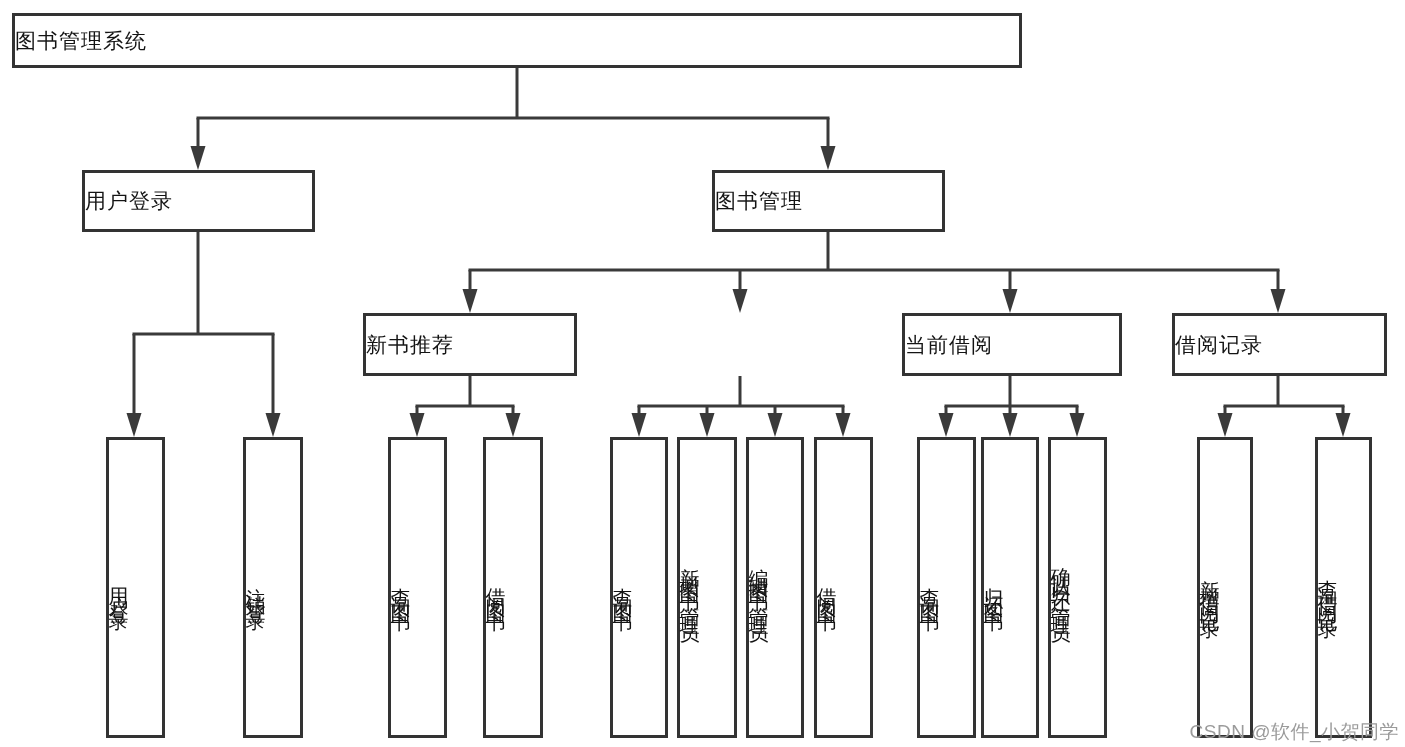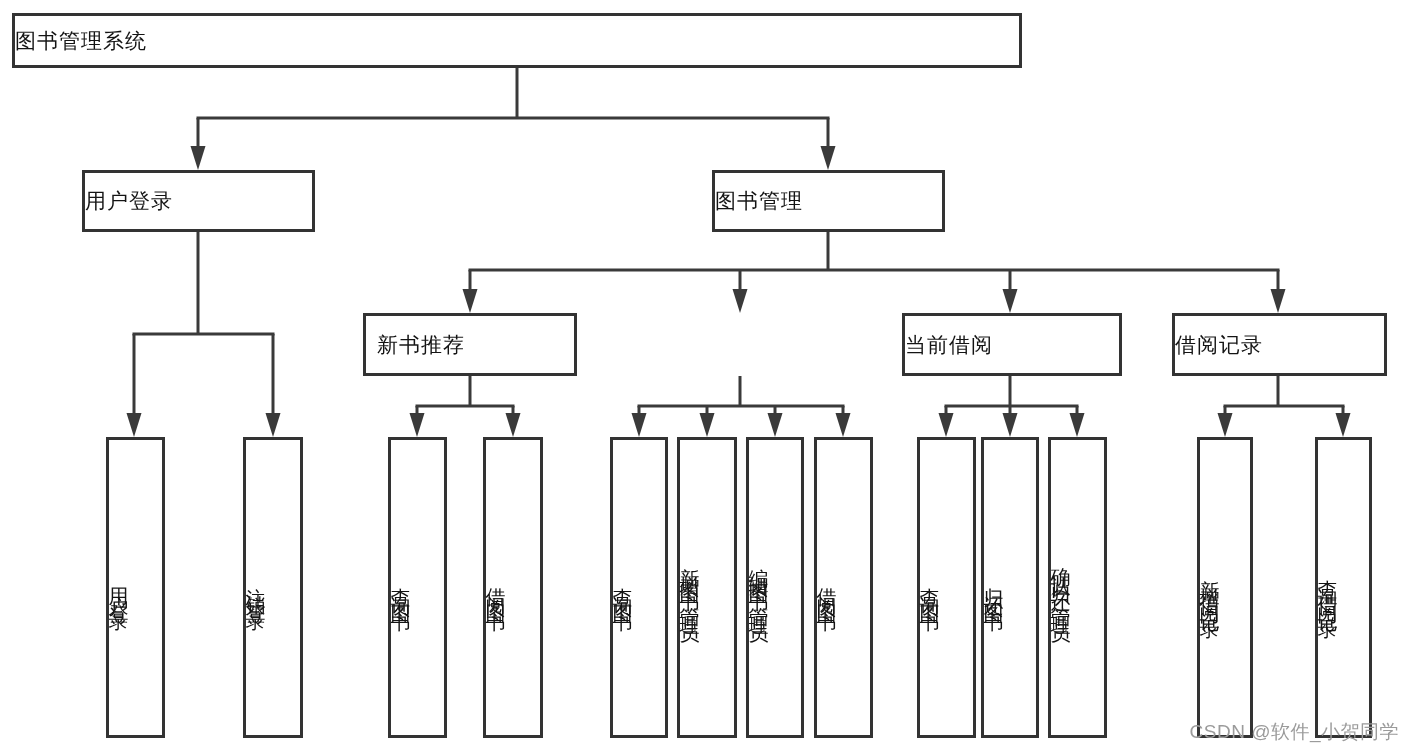--- a/index.html
+++ b/index.html
@@ -133,21 +133,21 @@
     <span class="lbl">图书管理系统</span>
   </div>
 
   <div class="node lvl2" style="left:82px; width:233px;">
     <span class="lbl">用户登录</span>
   </div>
   <div class="node lvl2" style="left:712px; width:233px;">
     <span class="lbl">图书管理</span>
   </div>
 
-  <div class="node lvl3" style="left:363px; width:214px;padding-left:11px;">
+  <div class="node lvl3" style="left:363px; width:214px;">
     <span class="lbl">新书推荐</span>
   </div>
   <div class="node lvl3" style="left:902px; width:220px;">
     <span class="lbl">当前借阅</span>
   </div>
   <div class="node lvl3" style="left:1172px; width:215px;">
     <span class="lbl">借阅记录</span>
   </div>
 
   <div class="node leaf" style="left:106px; width:59px;">

